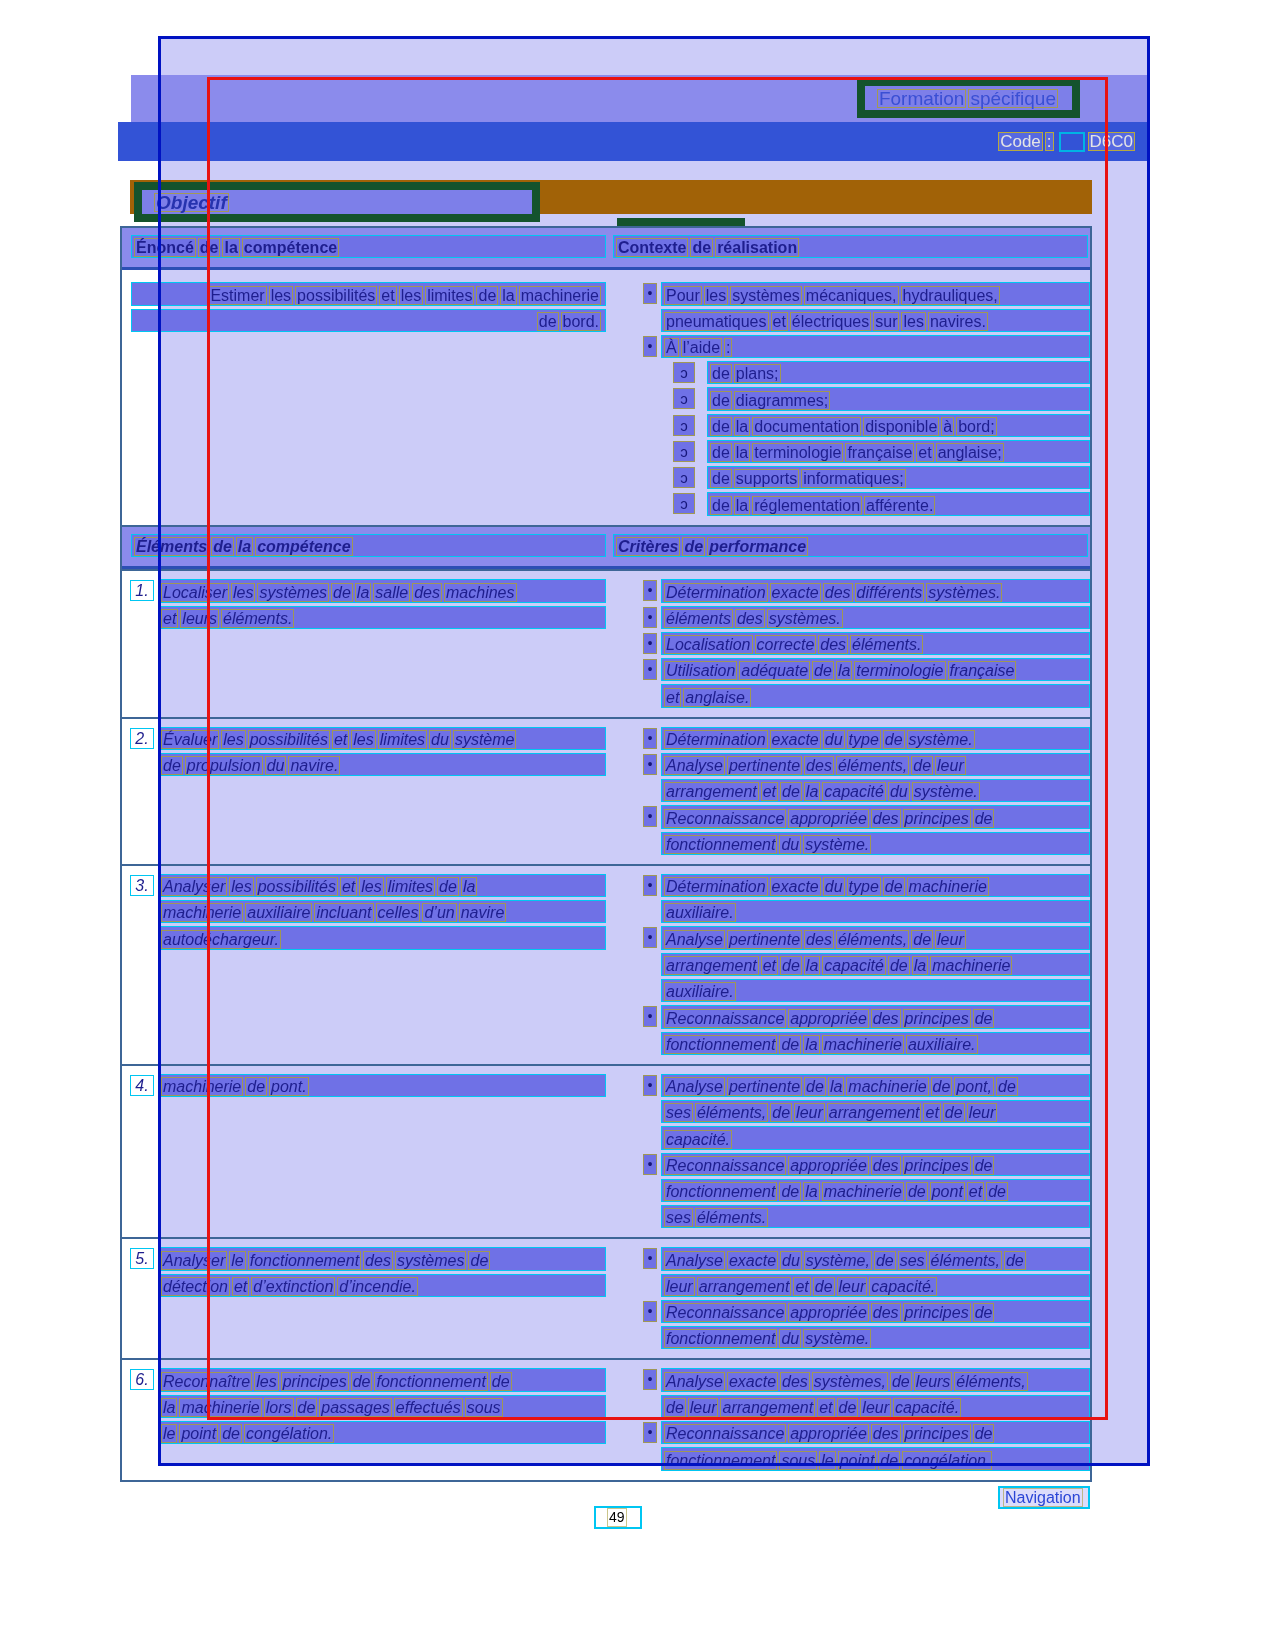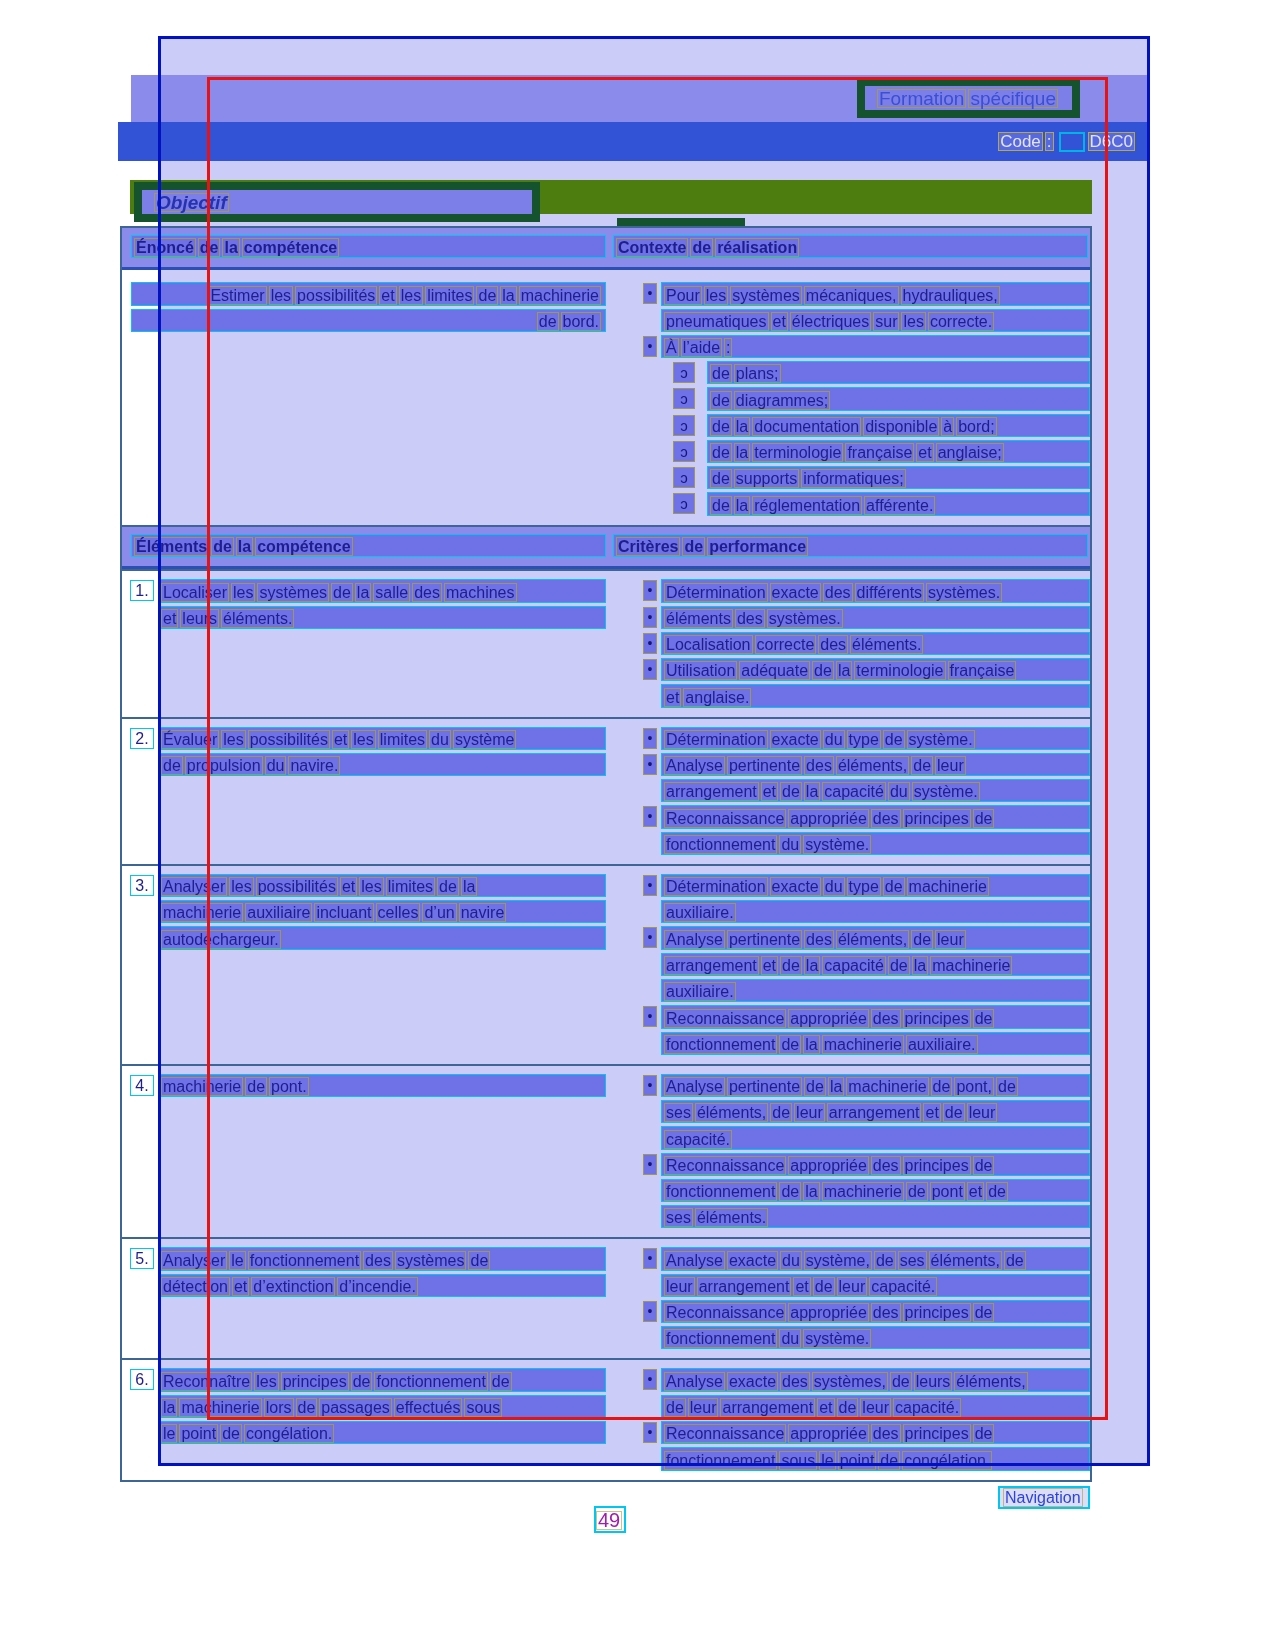--- a/index.html
+++ b/index.html
@@ -7,35 +7,35 @@
   .page{position:relative;width:1275px;height:1651px;background:#ffffff;overflow:hidden;}
 
   
   .frame-fill{position:absolute;left:158px;top:36px;width:992px;height:1430px;background:#ccccf8;z-index:0;}
   .frame-border{position:absolute;left:158px;top:36px;width:992px;height:1430px;border:3px solid #0012c2;z-index:6;pointer-events:none;}
   .red-rect{position:absolute;left:207px;top:77px;width:901px;height:1343px;border:3px solid #e81212;z-index:7;pointer-events:none;}
 
   
   .band-formation{position:absolute;left:131px;top:75px;width:1019px;height:47px;background:#8b8bec;z-index:1;text-align:right;padding:3px 70px 0 0;}
   .codebar{position:absolute;left:118px;top:122px;width:1032px;height:39px;background:#3353d6;z-index:1;display:flex;align-items:center;justify-content:flex-end;padding-right:13px;}
-  .band-objectif{position:absolute;left:130px;top:180px;width:962px;height:34px;background:#4d7c0f;z-index:1;}
+  .band-objectif{position:absolute;left:130px;top:180px;width:962px;height:34px;background:#a16207;z-index:1;}
 
   .lnbox{display:inline-block;background:#7d7fe9;border:8px solid #14532d;padding:1px 12px;line-height:22px;}
   .formation-label{font-size:19px;color:#3a4fd4;}
   .heading{font-size:19px;font-weight:bold;font-style:italic;color:#2633ae;}
   .obox{position:absolute;left:4px;top:2px;width:406px;}
   .sbox{position:absolute;left:487px;top:2px;margin-top:36px;}
 
   .codebar .w{border:1px solid #b7a93f;background:rgba(128,132,240,.45);color:#e5e5e5;font-size:17px;}
   .gapbox{width:26px;height:20px;border:2px solid #00b4e4;display:inline-block;margin:0 3px;flex:none;}
 
   
   .tbl{position:absolute;left:120px;width:972px;border:2px solid #3d6697;z-index:1;background:transparent;}
   .t1{top:226px;}
-  .t2{top:525px;}
+  .t2{top:525px;font-style:italic;}
   .hrow{display:flex;background:#8b8bec;border-bottom:3px solid #2c4fb4;padding:7px 0 6px;}
   .hcell-l{width:484px;padding-left:9px;}
   .hcell-r{flex:1;padding-left:7px;padding-right:2px;}
   .hdrln{background:#7d7fe9;font-weight:bold;color:#141478;}
 
   .brow{display:flex;padding:12px 0 10px;}
   .row{display:flex;border-top:2px solid #3d6697;padding:8px 0 6px;}
   .lcol{width:484px;padding-left:8px;flex:none;}
   .t1l{padding-left:9px;text-align:right;}
   .rcol{flex:1;min-width:0;}
@@ -46,21 +46,21 @@
   .item{display:flex;align-items:flex-start;}
   .txt{flex:1;min-width:0;}
   .rcol .item{padding-left:37px;}
   .mk{display:inline-block;flex:none;text-align:center;background:#6f71e6;color:#16167a;line-height:19px;margin-top:1px;}
   .mk.bullet{width:14px;border:1px solid rgba(168,158,60,.85);margin-right:4px;font-size:14px;}
   .mk.dash{width:22px;border:1px solid rgba(168,158,60,.85);margin-left:30px;margin-right:12px;font-size:15px;}
   .mk.num{width:24px;border:1px solid #00c6f2;margin-right:4px;font-size:16px;color:#1e1e8e;background:transparent;}
 
   
   .nav{position:absolute;left:998px;top:1486px;z-index:2;border:2px solid #00c6f2;background:rgba(205,205,250,.7);color:#2b46d6;font-size:16px;padding:0 3px;cursor:pointer;}
-  .pagenum{position:absolute;left:594px;top:1506px;z-index:2;border:2px solid #00c6f2;color:#a21caf;font-size:20px;padding:0 0;}
+  .pagenum{position:absolute;left:594px;top:1506px;z-index:2;border:2px solid #00c6f2;color:#000000;font-size:14px;padding:0 11px;}
   .nav .w,.pagenum .w{border-color:rgba(168,158,60,.6);}
 </style>
 </head>
 <body>
 
 <div class="page">
 
   <div class="frame-fill"></div>
 
   <div class="band-formation">
@@ -94,21 +94,21 @@
               <div class="ln"><span class="w">Estimer</span><span class="w">les</span><span class="w">possibilités</span><span class="w">et</span><span class="w">les</span><span class="w">limites</span><span class="w">de</span><span class="w">la</span><span class="w">machinerie</span></div>
               <div class="ln"><span class="w">de</span><span class="w">bord.</span></div>
             </div>
           </div>
         </div>
       <div class="rcol">
           <div class="item">
             <span class="mk bullet">•</span>
             <div class="txt">
               <div class="ln"><span class="w">Pour</span><span class="w">les</span><span class="w">systèmes</span><span class="w">mécaniques,</span><span class="w">hydrauliques,</span></div>
-              <div class="ln"><span class="w">pneumatiques</span><span class="w">et</span><span class="w">électriques</span><span class="w">sur</span><span class="w">les</span><span class="w">correcte.</span></div>
+              <div class="ln"><span class="w">pneumatiques</span><span class="w">et</span><span class="w">électriques</span><span class="w">sur</span><span class="w">les</span><span class="w">navires.</span></div>
             </div>
           </div>
           <div class="item">
             <span class="mk bullet">•</span>
             <div class="txt">
               <div class="ln"><span class="w">À</span><span class="w">l’aide</span><span class="w">:</span></div>
             </div>
           </div>
           <div class="item">
             <span class="mk dash">ɔ</span>

